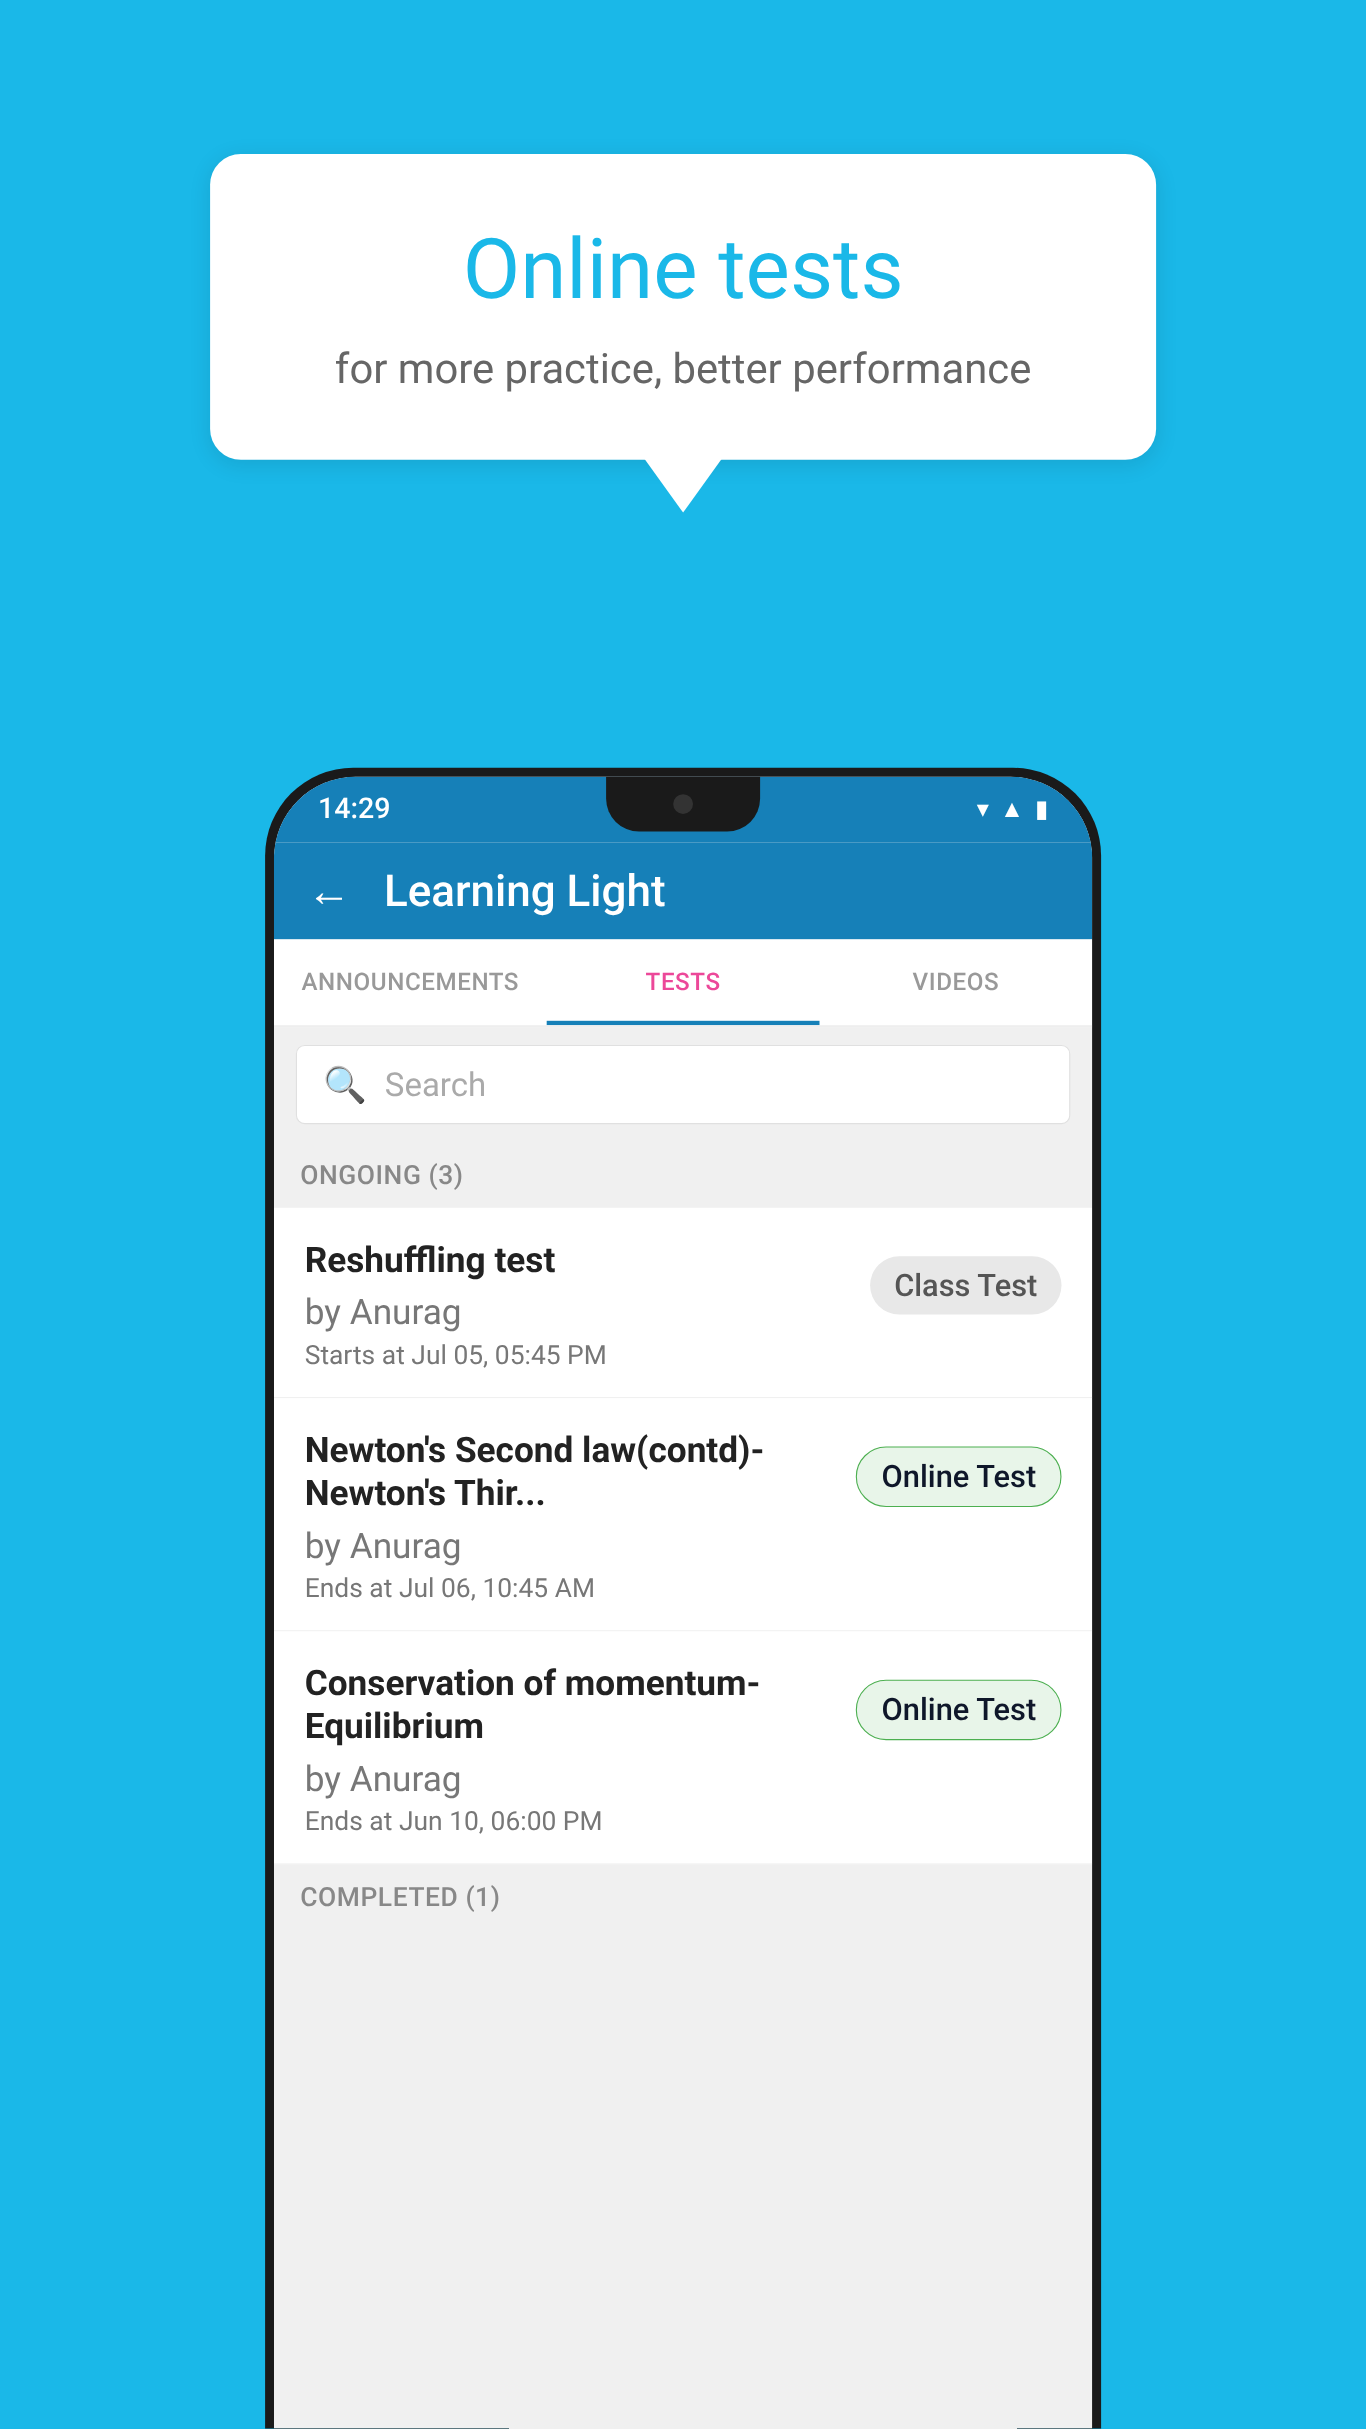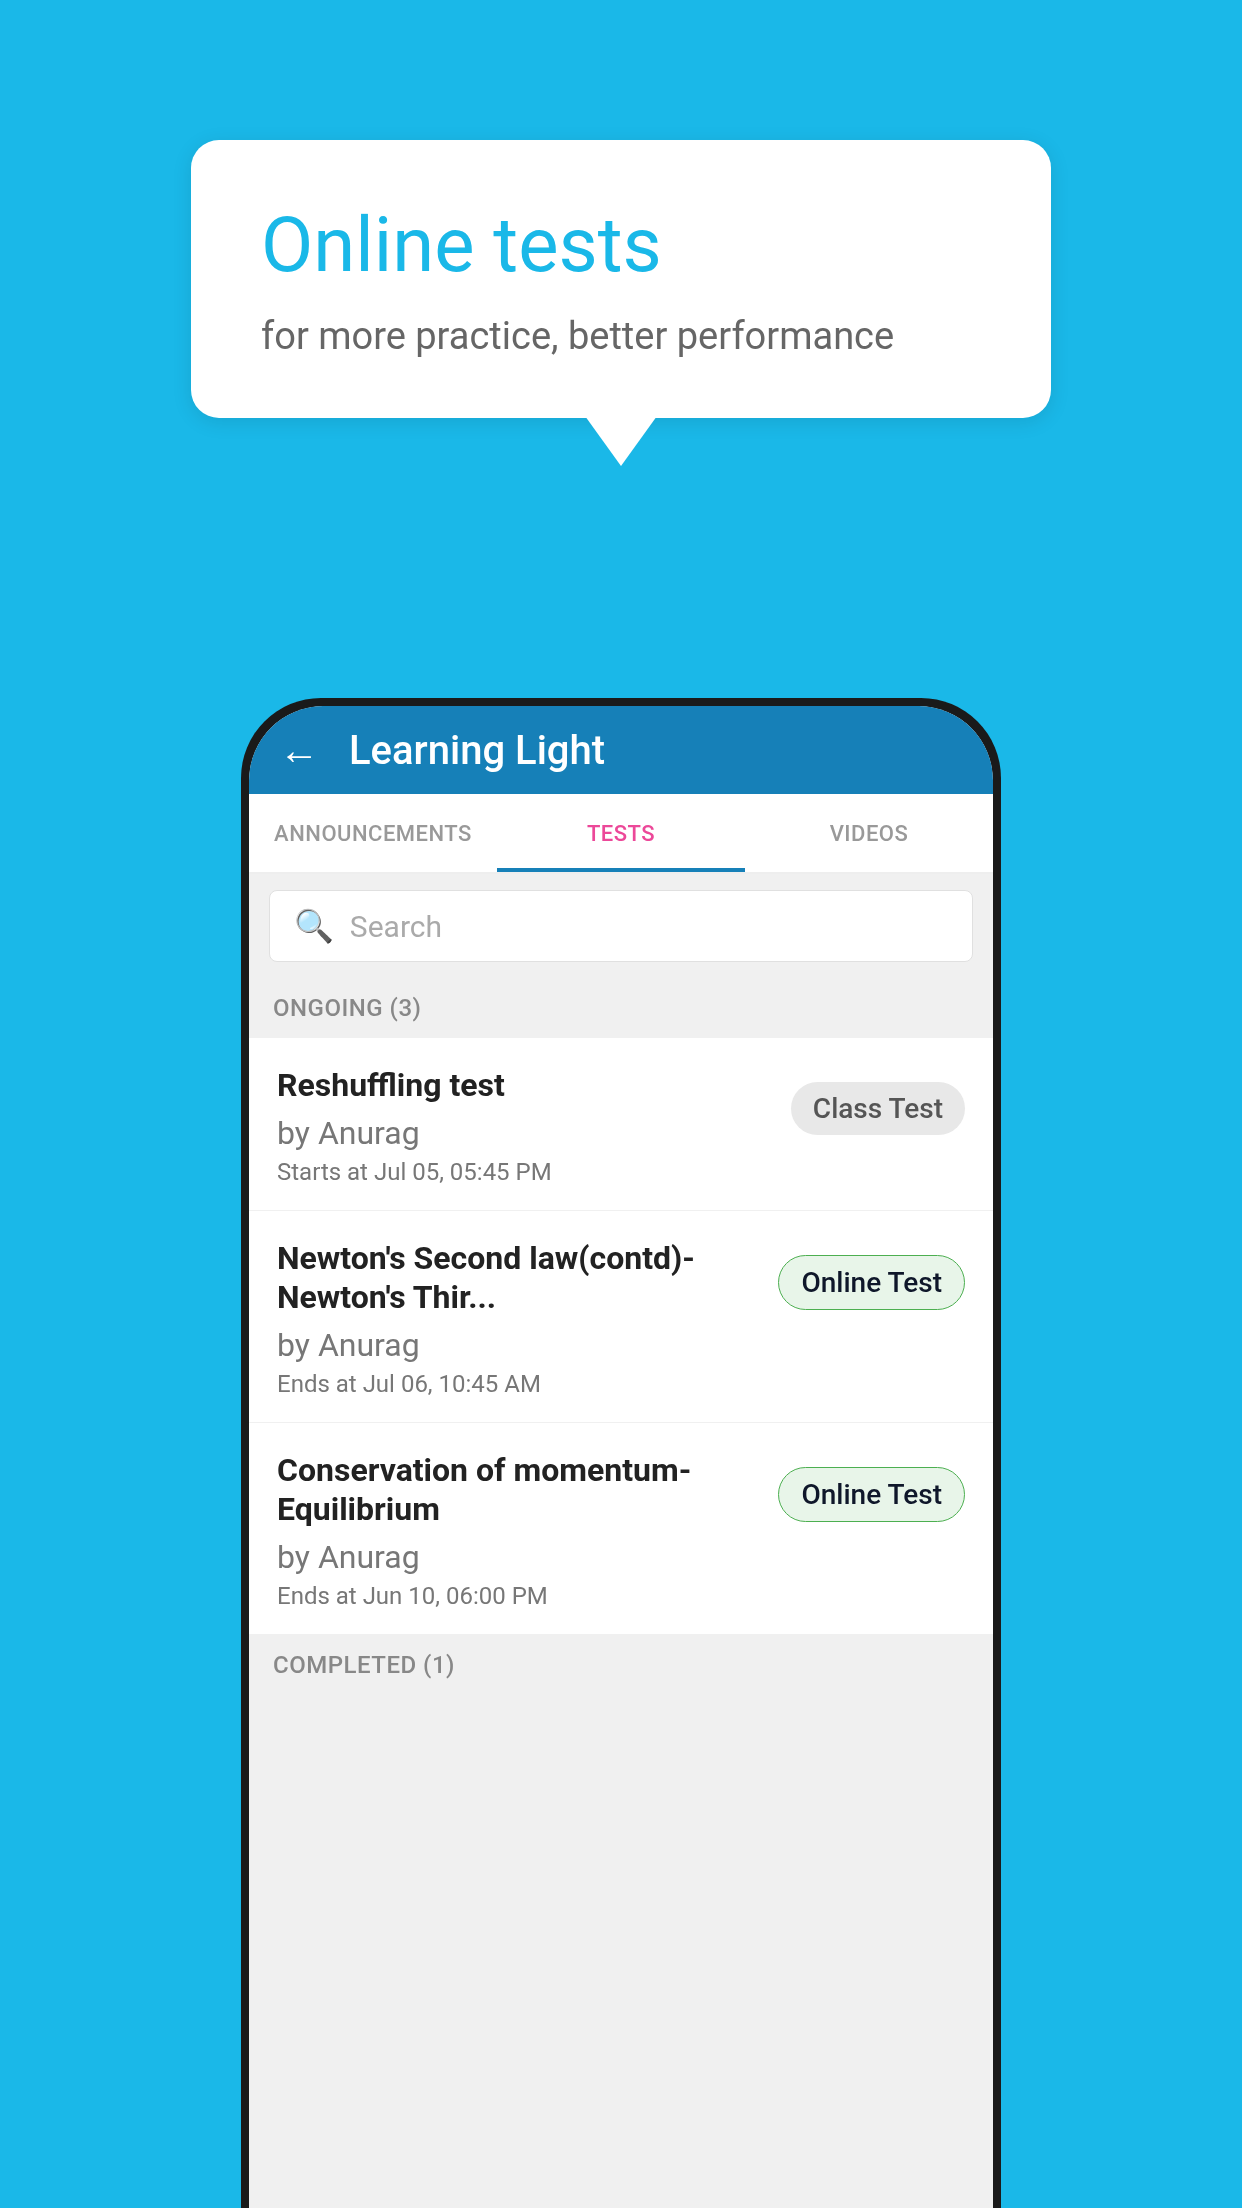--- a/index.html
+++ b/index.html
@@ -19,21 +19,21 @@
       top: 140px;
       left: 50%;
       transform: translateX(-50%);
       width: 860px;
     }
 
     .speech-bubble {
       background: white;
       border-radius: 28px;
       padding: 60px 70px;
-      text-align: left;
+      text-align: center;
       position: relative;
       box-shadow: 0 4px 20px rgba(0,0,0,0.1);
     }
 
     .speech-bubble::after {
       content: '';
       position: absolute;
       bottom: -48px;
       left: 50%;
       transform: translateX(-50%);
@@ -303,20 +303,31 @@
   <div class="speech-bubble">
     <div class="bubble-title">Online tests</div>
     <div class="bubble-subtitle">for more practice, better performance</div>
   </div>
 </div>
 
 <div class="phone-frame">
   <div class="phone-inner">
     <div class="screen-content">
 
+      <div class="status-bar">
+        <span class="status-time">14:29</span>
+        <div class="notch">
+          <div class="camera-dot"></div>
+        </div>
+        <div class="status-icons">
+          <span style="color:white;font-size:22px;">▾</span>
+          <span style="color:white;font-size:22px;">▲</span>
+          <span style="color:white;font-size:22px;">▮</span>
+        </div>
+      </div>
 
       <div class="app-bar">
         <span class="back-arrow">←</span>
         <span class="app-bar-title">Learning Light</span>
       </div>
 
       <div class="tabs">
         <div class="tab">
           <span>ANNOUNCEMENTS</span>
         </div>

